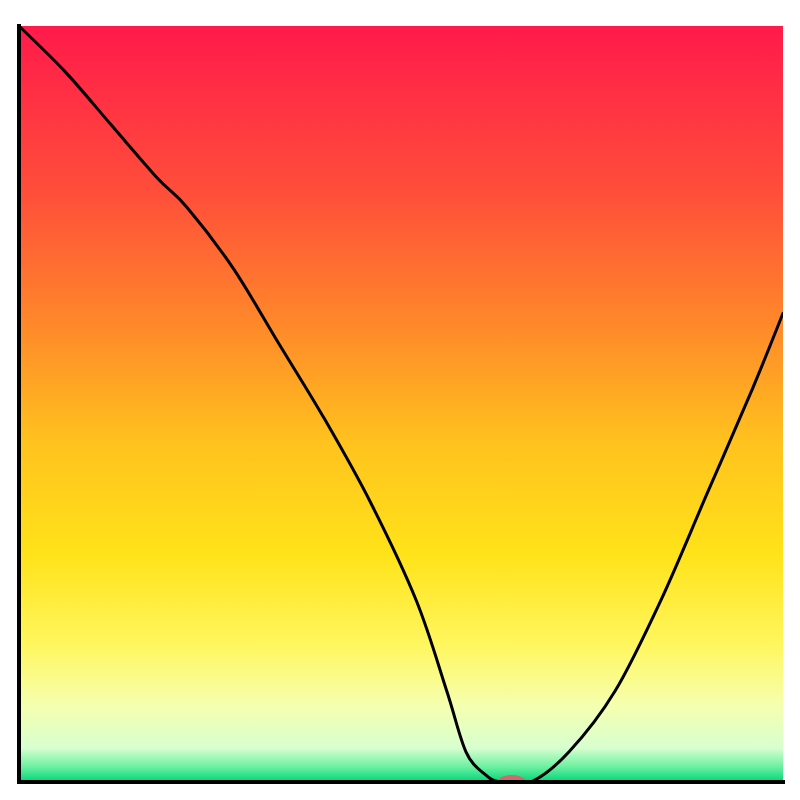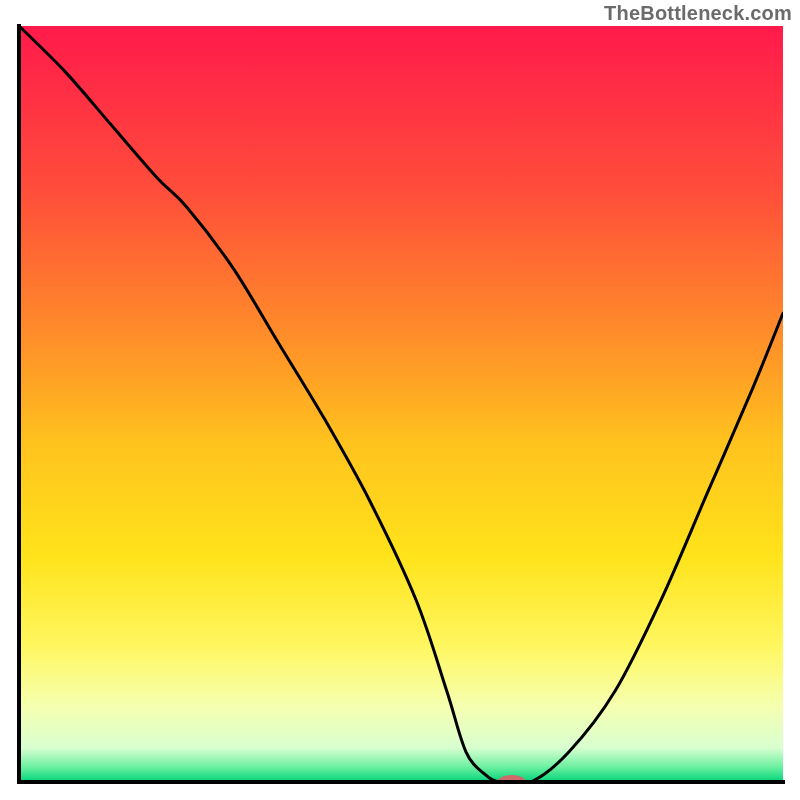--- a/index.html
+++ b/index.html
@@ -29,21 +29,20 @@
   svg {
     position: absolute;
     left: 0;
     top: 0;
   }
 </style>
 </head>
 <body>
 
 <div class="stage">
-  <div class="watermark">TheBottleneck.com</div>
 
   <svg id="chart-svg" width="800" height="800" viewBox="0 0 800 800">
     <defs>
       <linearGradient id="bg-grad" x1="0" y1="0" x2="0" y2="1">
           <stop offset="0%" stop-color="#ff1a4b"></stop>
           <stop offset="22%" stop-color="#ff4e3a"></stop>
           <stop offset="40%" stop-color="#ff8a2a"></stop>
           <stop offset="55.00000000000001%" stop-color="#ffc21e"></stop>
           <stop offset="70%" stop-color="#ffe31a"></stop>
           <stop offset="82%" stop-color="#fff760"></stop>

